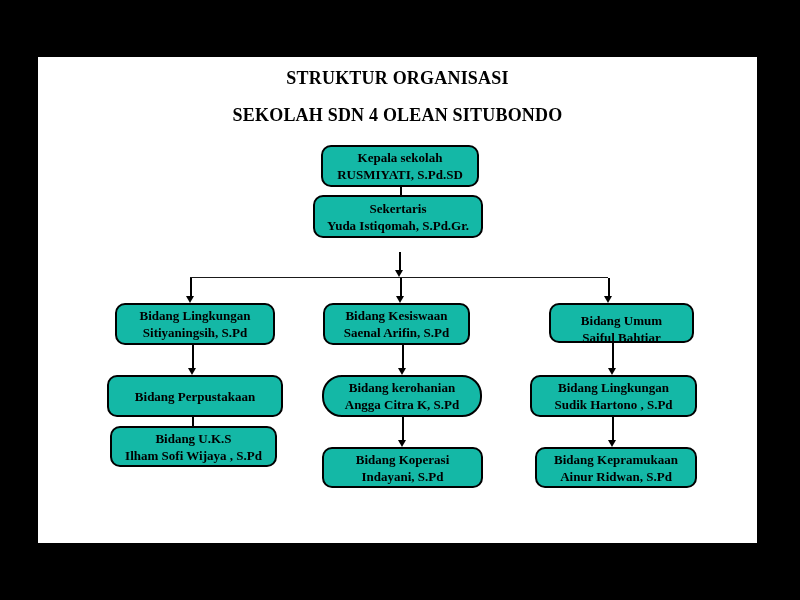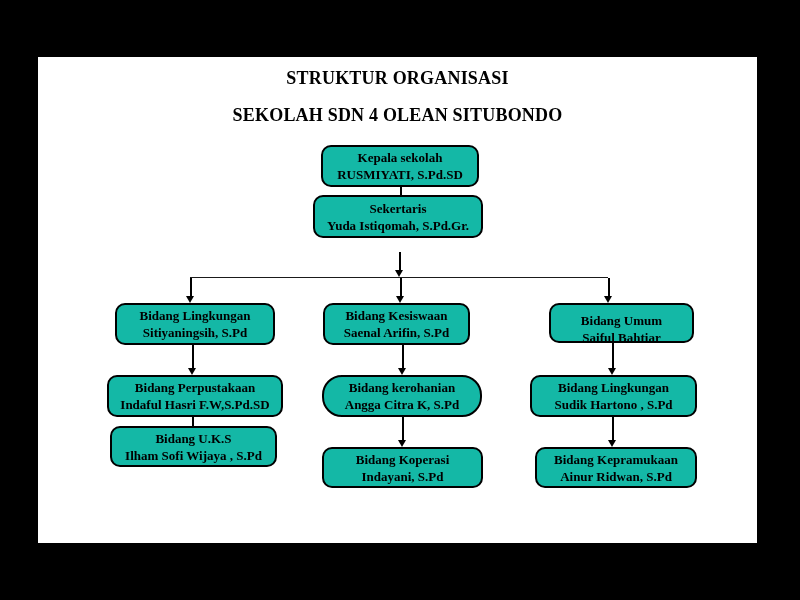--- a/index.html
+++ b/index.html
@@ -139,21 +139,20 @@
       <div class="shaft"></div>
       <div class="head"></div>
     </div>
     <div class="arrow-v" style="left:570px; top:286px; height:32px;">
       <div class="shaft"></div>
       <div class="head"></div>
     </div>
 
     <div class="node" style="left:69px; top:318px; width:176px; height:42px;">
       <div>Bidang Perpustakaan</div>
-      <div>Indaful Hasri F.W,S.Pd.SD</div>
     </div>
     <div class="node" style="left:284px; top:318px; width:160px; height:42px;border-radius:20px;">
       <div>Bidang kerohanian</div>
       <div>Angga Citra K, S.Pd</div>
     </div>
     <div class="node" style="left:492px; top:318px; width:167px; height:42px;">
       <div>Bidang Lingkungan</div>
       <div>Sudik Hartono , S.Pd</div>
     </div>
 

